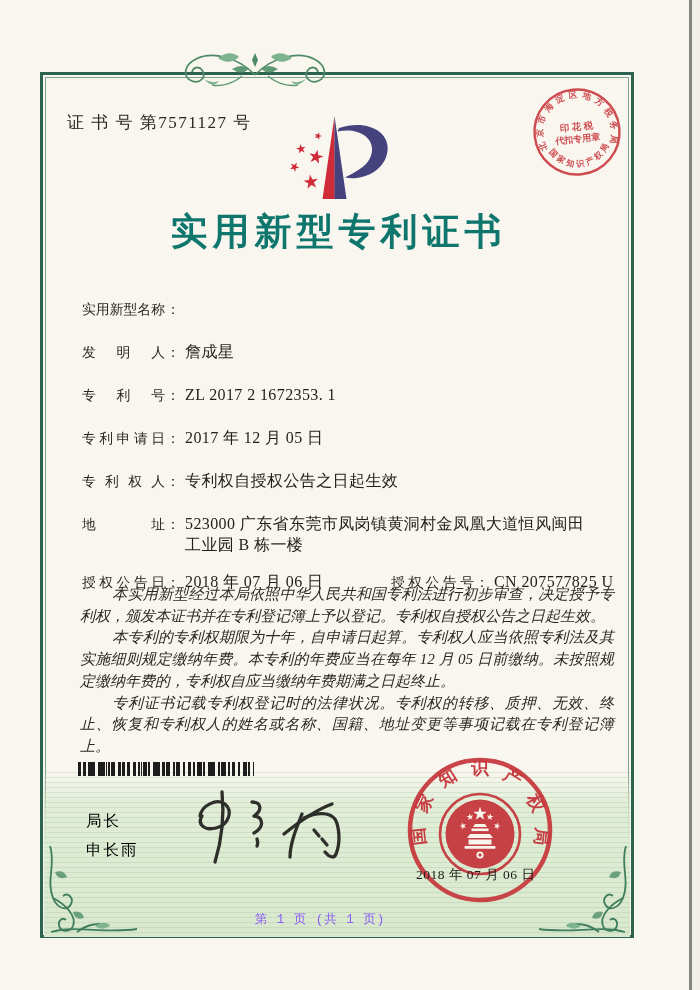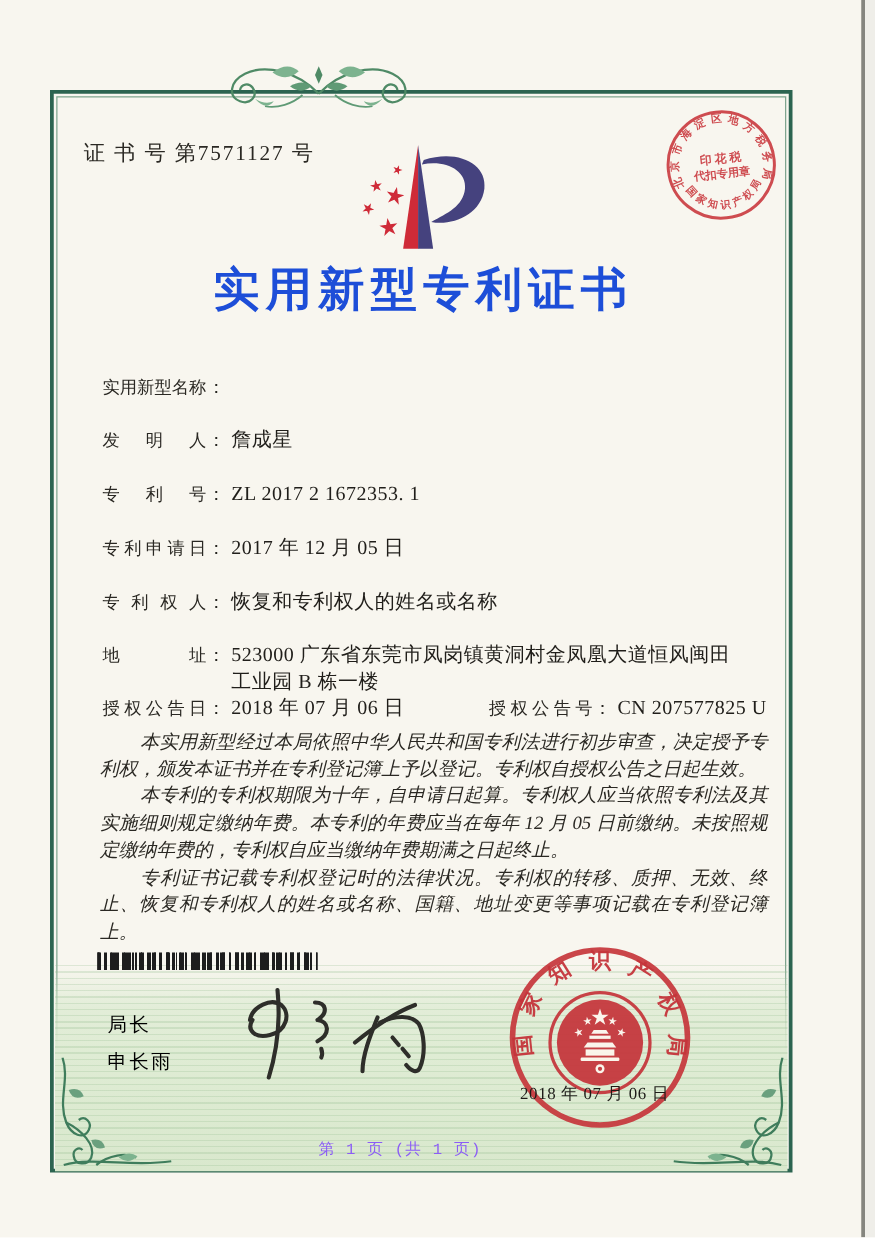--- a/index.html
+++ b/index.html
@@ -24,33 +24,33 @@
   .band{
     position:absolute;left:44px;top:772px;width:586px;height:165px;
     background:
       repeating-linear-gradient(to bottom, rgba(150,190,145,.28) 0 1px, rgba(255,255,255,0) 1px 5px),
       linear-gradient(to bottom, rgba(219,234,208,0) 0, rgba(219,234,208,.75) 34px, #dfecd4 70px, #d9e8cd 100%);
   }
 
   .certno{position:absolute;left:67px;top:111px;font-size:17px;letter-spacing:1.5px;color:#2a2823;}
   .title{
     position:absolute;left:40px;top:207px;width:597px;text-align:center;
-    font-size:37px;font-weight:700;letter-spacing:5px;color:#1d4ed8;
+    font-size:37px;font-weight:700;letter-spacing:5px;color:#0f766e;
     font-family:"DejaVu Serif","Liberation Serif",serif;
   }
 
   .logo{position:absolute;left:286px;top:111px;}
   .taxstamp{position:absolute;left:531px;top:86px;opacity:.88;}
 
   .fields{position:absolute;left:82px;top:299px;width:534px;}
   .frow{display:flex;align-items:baseline;margin-bottom:21px;line-height:21px;}
   .flab{display:inline-block;width:83px;font-size:13.8px;text-align:justify;text-align-last:justify;color:#2a2823;flex:none;}
   .fcol{font-size:14px;margin:0 5px 0 1px;flex:none;}
   .fval{font-size:16px;letter-spacing:.4px;color:#201e1a;}
-  .addr{margin-bottom:0;justify-content:space-between;}
+  .addr{margin-bottom:16px;justify-content:space-between;}
   .addr .fval{width:438px;line-height:21px;}
   .pair1{width:309px;display:flex;align-items:baseline;flex:none;}
   .pair2{display:flex;align-items:baseline;}
 
   .bodytext{position:absolute;left:80px;top:584px;width:534px;font-size:15px;line-height:21.7px;text-align:justify;color:#2a2823;font-family:Liberation Serif, serif;}
   .bodytext p{margin:0;text-indent:2.15em;font-style:italic;}
 
   .barcode{
     position:absolute;left:78px;top:762px;width:176px;height:14px;
     background-image:
@@ -187,21 +187,21 @@
       <span class="fval">ZL 2017 2 1672353. 1</span>
     </div>
     <div class="frow">
       <span class="flab">专利申请日</span>
         <span class="fcol">：</span>
       <span class="fval">2017 年 12 月 05 日</span>
     </div>
     <div class="frow">
       <span class="flab">专利权人</span>
         <span class="fcol">：</span>
-      <span class="fval">恢复和专利权人的姓名或名称</span>
+      <span class="fval">专利权自授权公告之日起生效</span>
     </div>
     <div class="frow addr">
       <span class="flab">地址</span>
         <span class="fcol">：</span>
       <span class="fval"><span>523000 广东省东莞市凤岗镇黄洞村金凤凰大道恒风闽田</span><br><span>工业园 B 栋一楼</span></span>
     </div>
     <div class="frow">
       <span class="pair1">
         <span class="flab">授权公告日</span>
           <span class="fcol">：</span>

